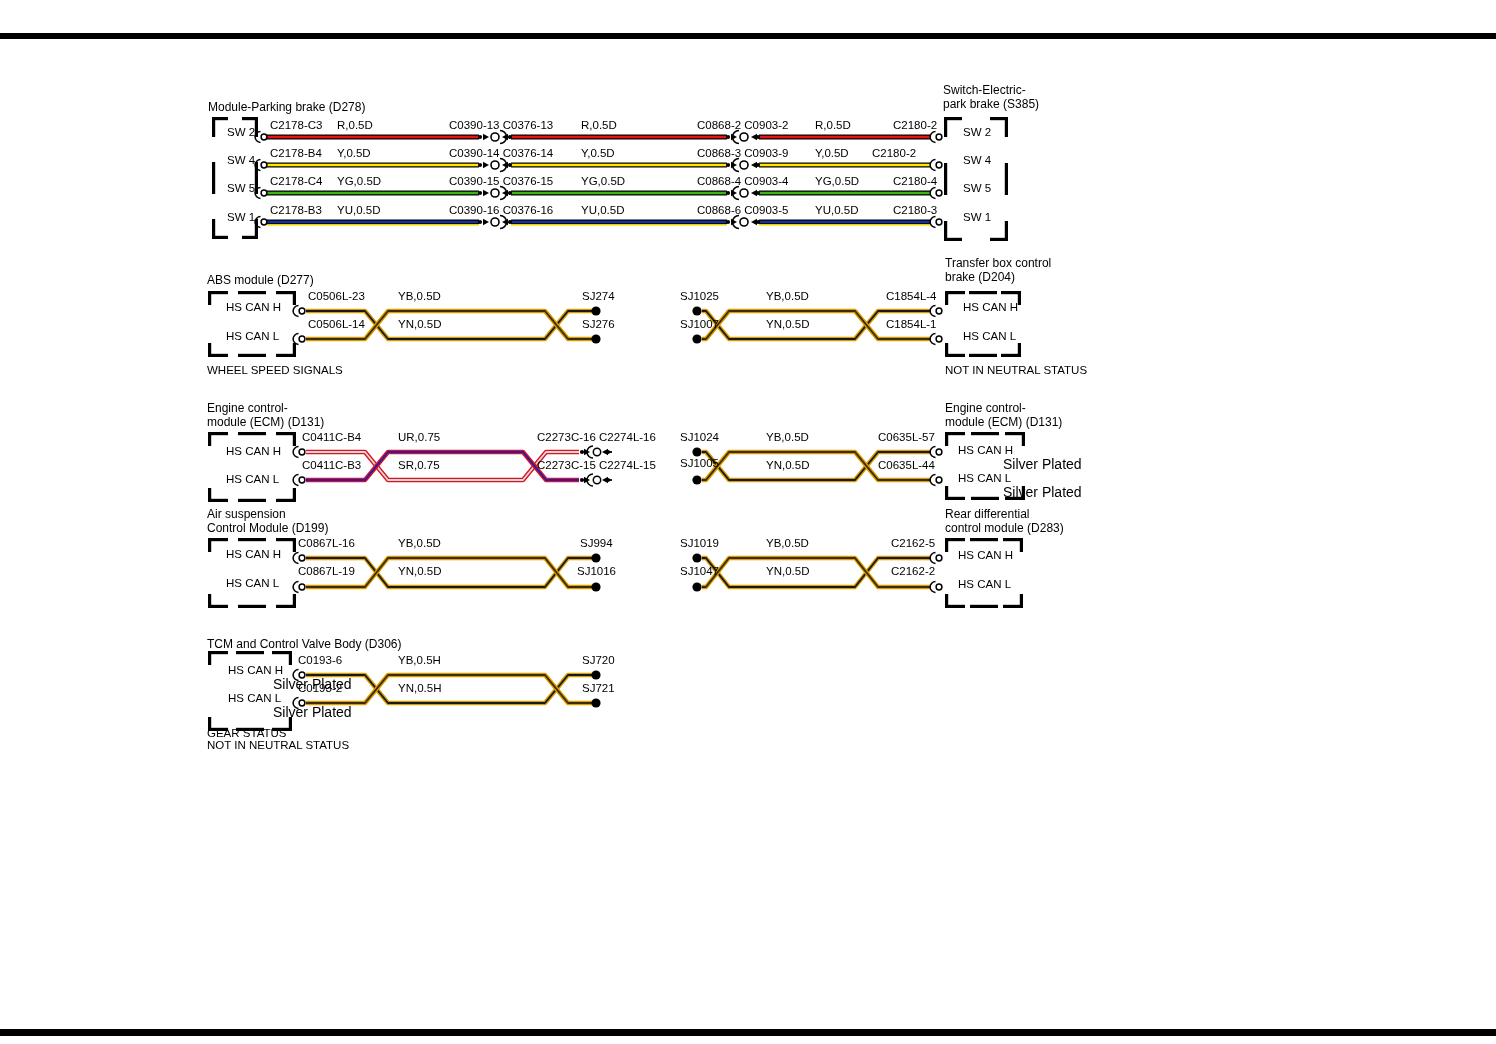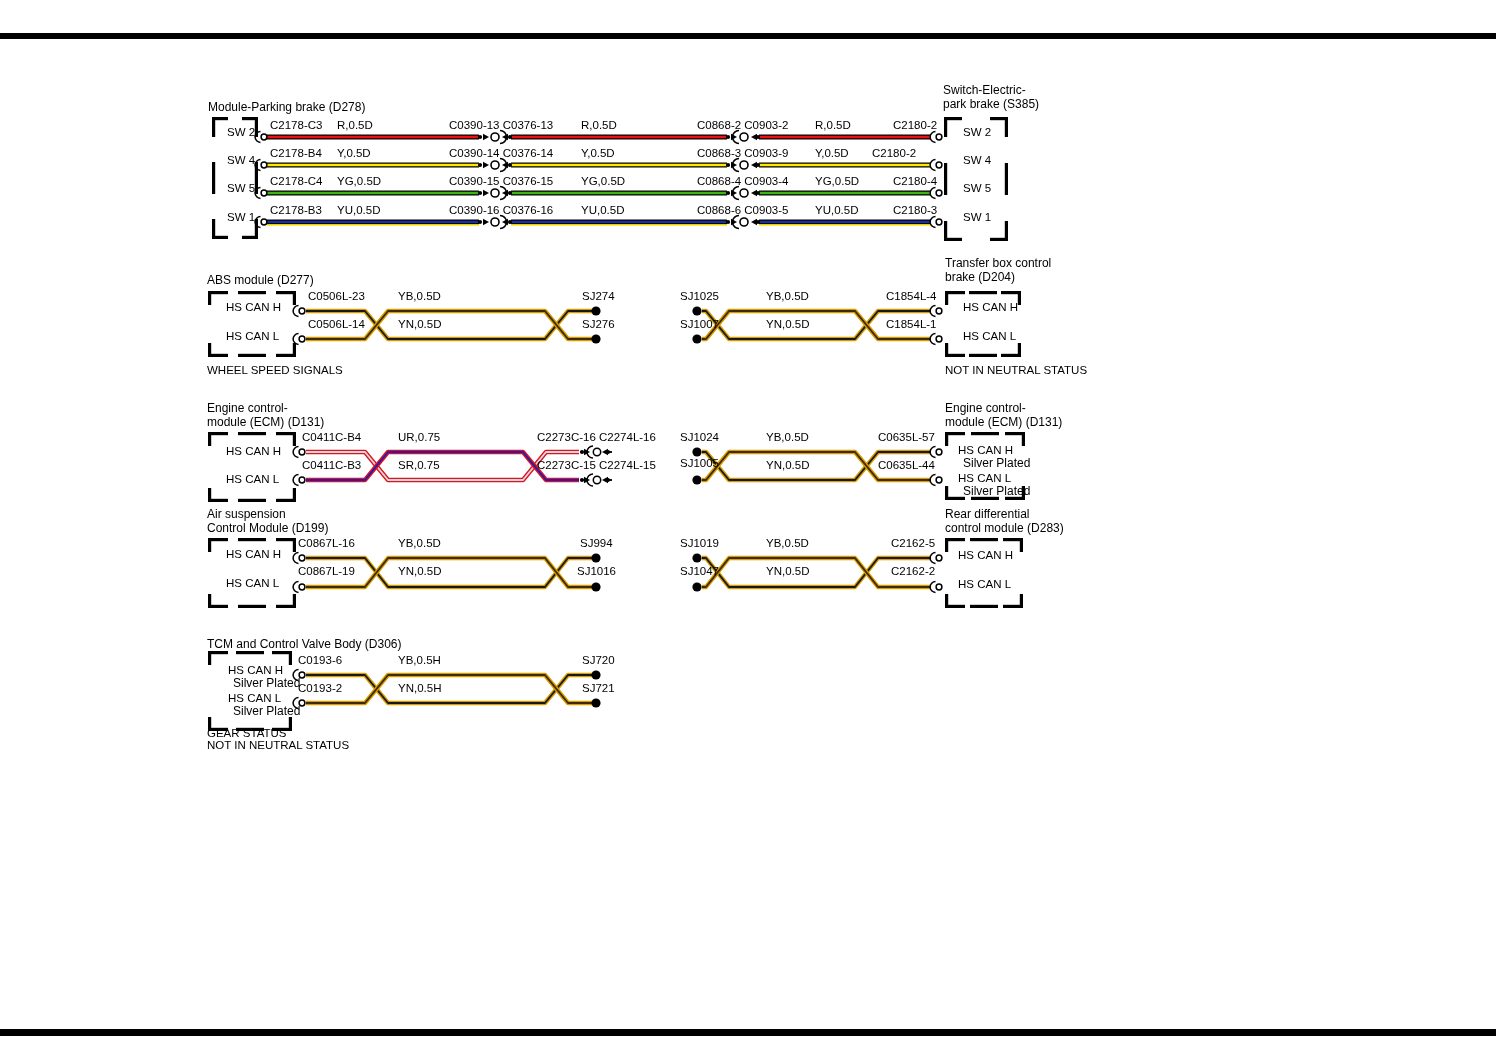--- a/index.html
+++ b/index.html
@@ -3,21 +3,21 @@
 <meta charset="utf-8">
 <style>
   html,body{margin:0;padding:0;background:#fff;}
   #page{position:relative;width:1496px;height:1044px;background:#fff;overflow:hidden;
         font-family:"Liberation Sans",sans-serif;color:#000;}
   .hdr{position:absolute;left:91px;top:3px;font-size:21.5px;font-weight:bold;
        letter-spacing:.2px;white-space:nowrap;}
   .bar{position:absolute;left:0;width:1496px;background:#000;}
   .t{position:absolute;font-size:11.5px;line-height:1.1;white-space:nowrap;}
   .ttl{position:absolute;font-size:12px;line-height:1.1;white-space:nowrap;}
-  .sm{position:absolute;font-size:12px;line-height:1;white-space:nowrap;}
+  .sm{position:absolute;font-size:14px;line-height:1;white-space:nowrap;margin-left:40px;}
   svg{position:absolute;left:0;top:0;}
 </style>
 </head>
 <body>
 
 <div id="page">
 
   <div class="bar" style="top:33px;height:6px"></div>
   <div class="bar" style="top:1029px;height:7px"></div>
 

